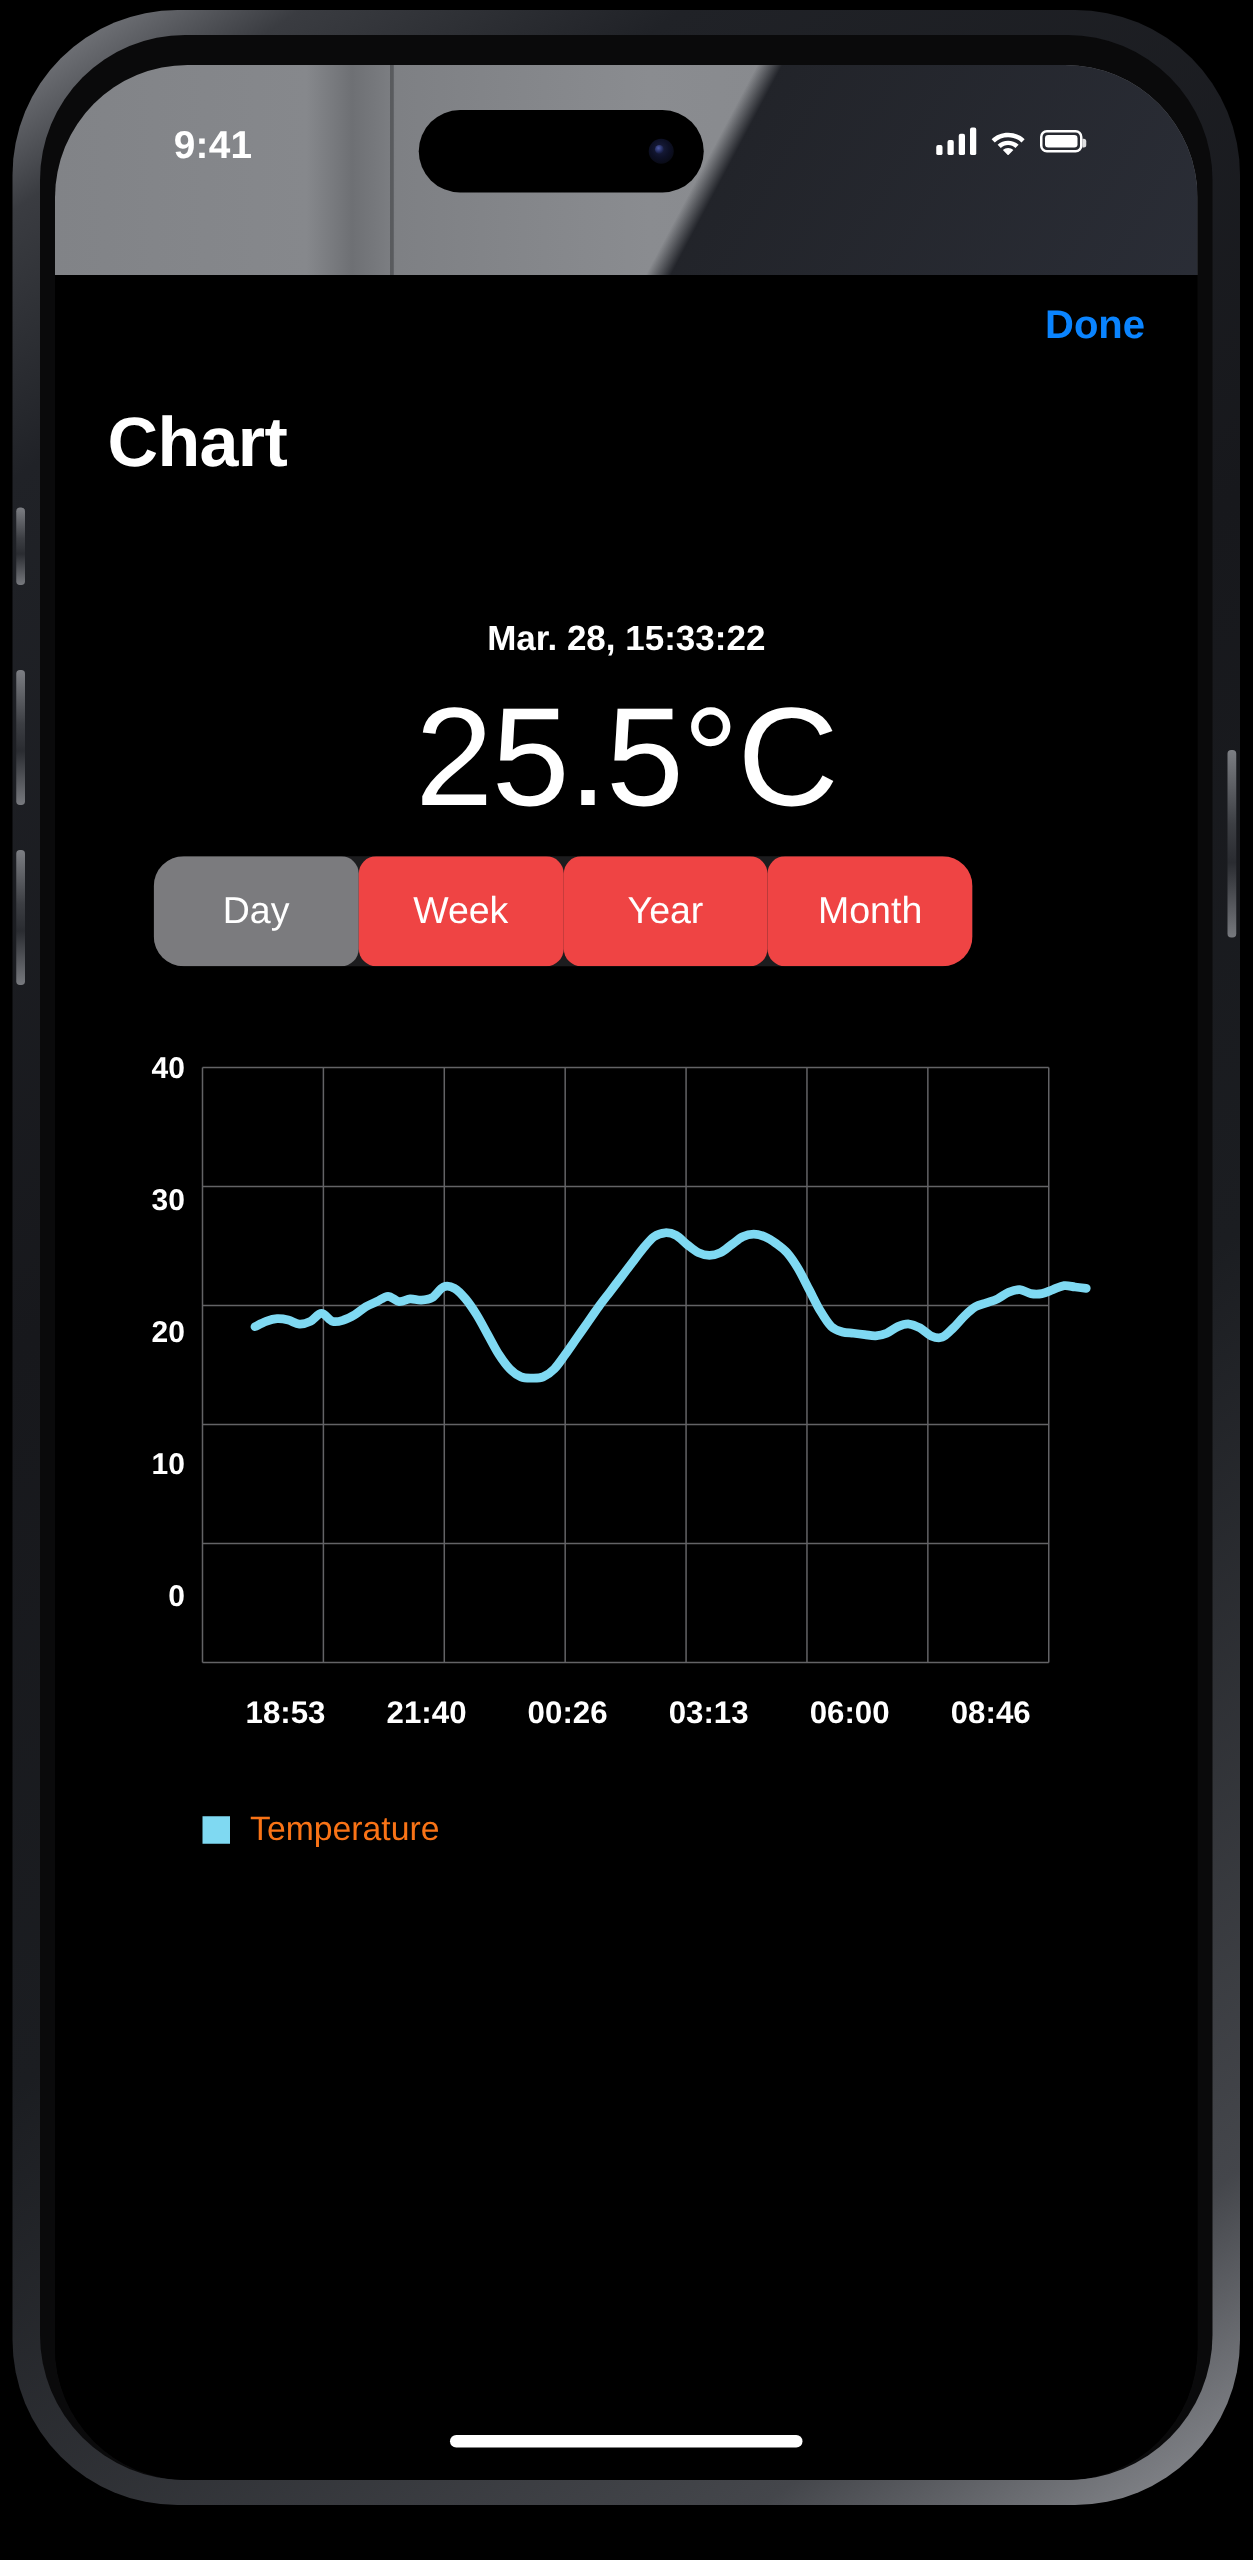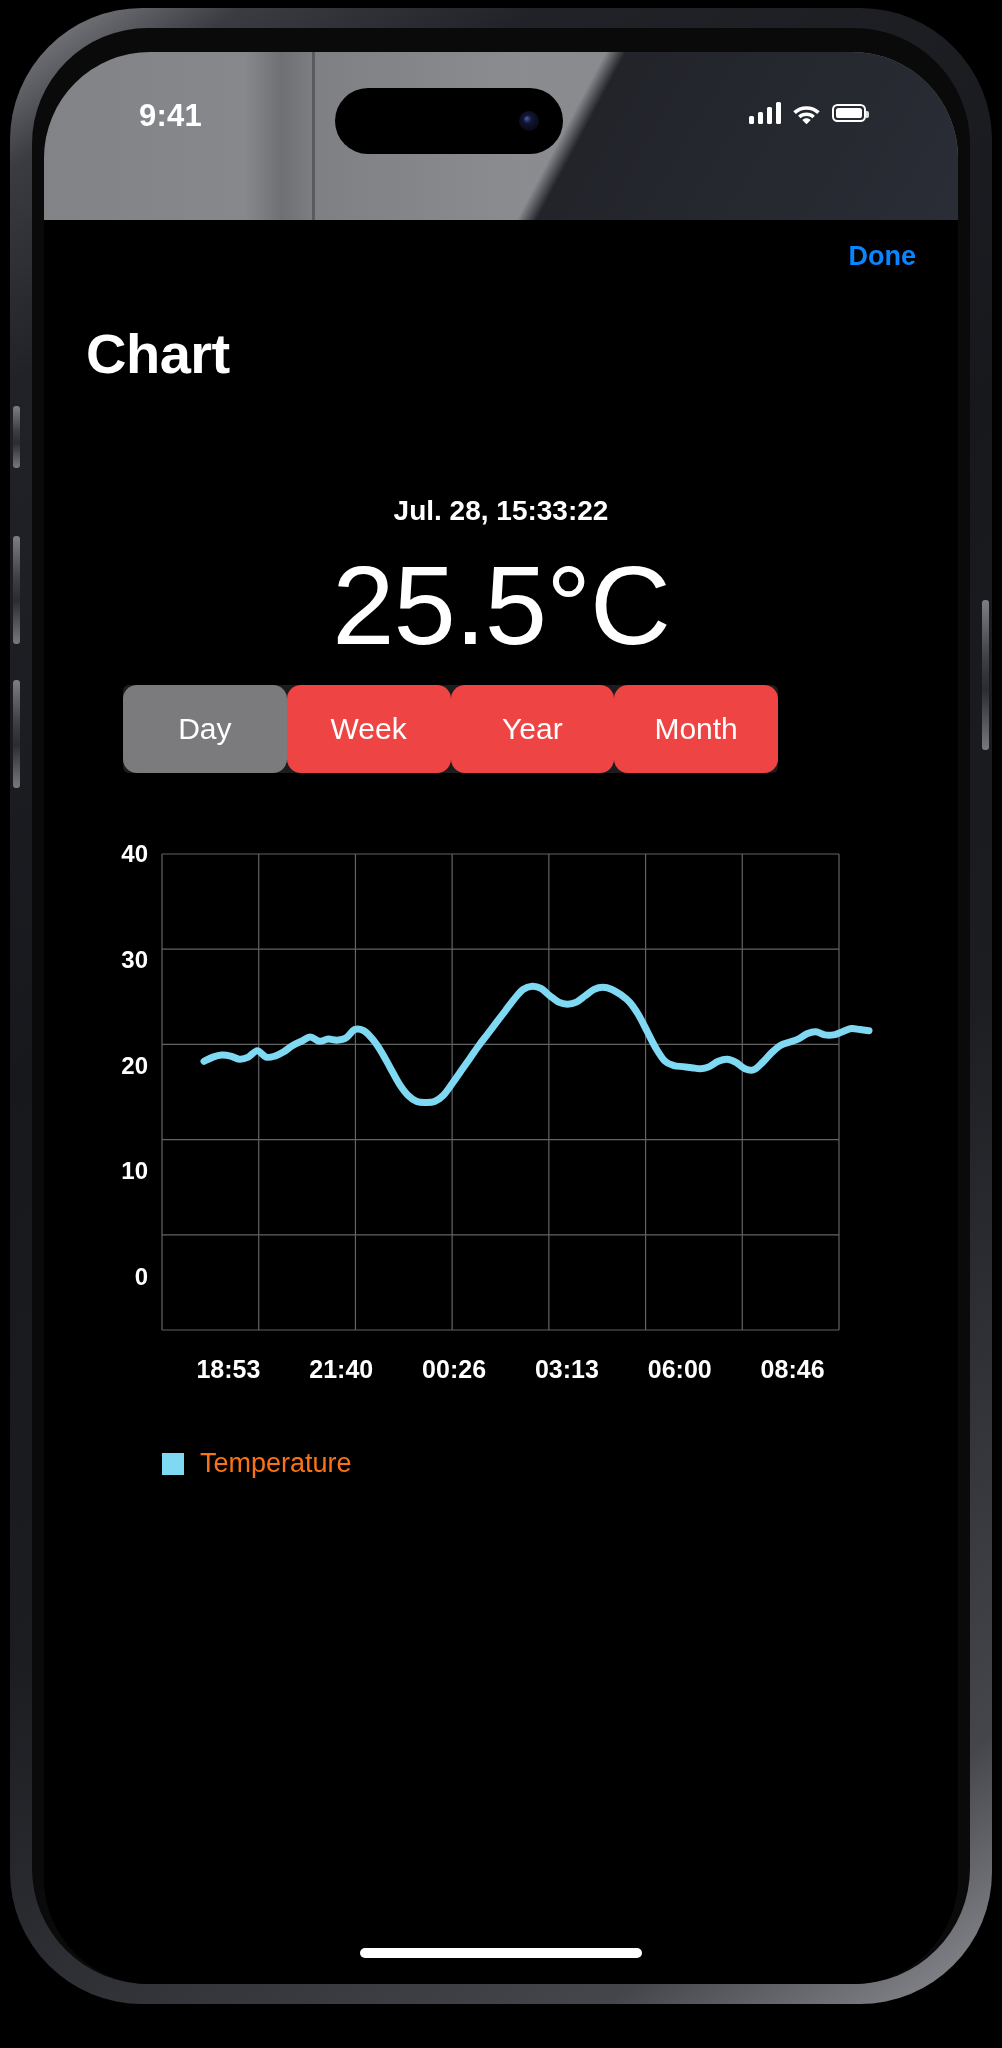--- a/index.html
+++ b/index.html
@@ -181,21 +181,21 @@
 
   #nav-bar {
     position: relative;
     height: 76px;
   }
   #done-button {
     position: absolute;
     right: 42px;
     top: 21px;
     color: #0a84ff;
-    font-size: 27px;
+    font-size: 32px;
     font-weight: bold;
     cursor: pointer;
   }
   #page-title {
     position: absolute;
     left: 42px;
     top: 77px;
     color: #fff;
     font-size: 56px;
     font-weight: bold;
@@ -228,21 +228,21 @@
   }
 
   
   #segmented-control {
     position: absolute;
     left: 79px;
     top: 465px;
     width: 655px;
     height: 88px;
     display: flex;
-    border-radius: 6px;
+    border-radius: 24px;
     overflow: hidden;
     background: #1c1c1e;
   }
   .segment {
     flex: 1;
     display: flex;
     align-items: center;
     justify-content: center;
     color: #fff;
     font-size: 30px;
@@ -336,21 +336,21 @@
         </div>
       </div>
 
       <div id="sheet">
 
         <div id="nav-bar">
           <div id="done-button">Done</div>
         </div>
         <div id="page-title">Chart</div>
 
-        <div id="reading-timestamp">Jul. 28, 15:33:22</div>
+        <div id="reading-timestamp">Mar. 28, 15:33:22</div>
         <div id="reading-value">25.5°C</div>
 
         <div id="segmented-control">
           <div class="segment selected">Day</div>
           <div class="segment">Week</div>
           <div class="segment">Year</div>
           <div class="segment">Month</div>
         </div>
 
         <div id="chart-container">

